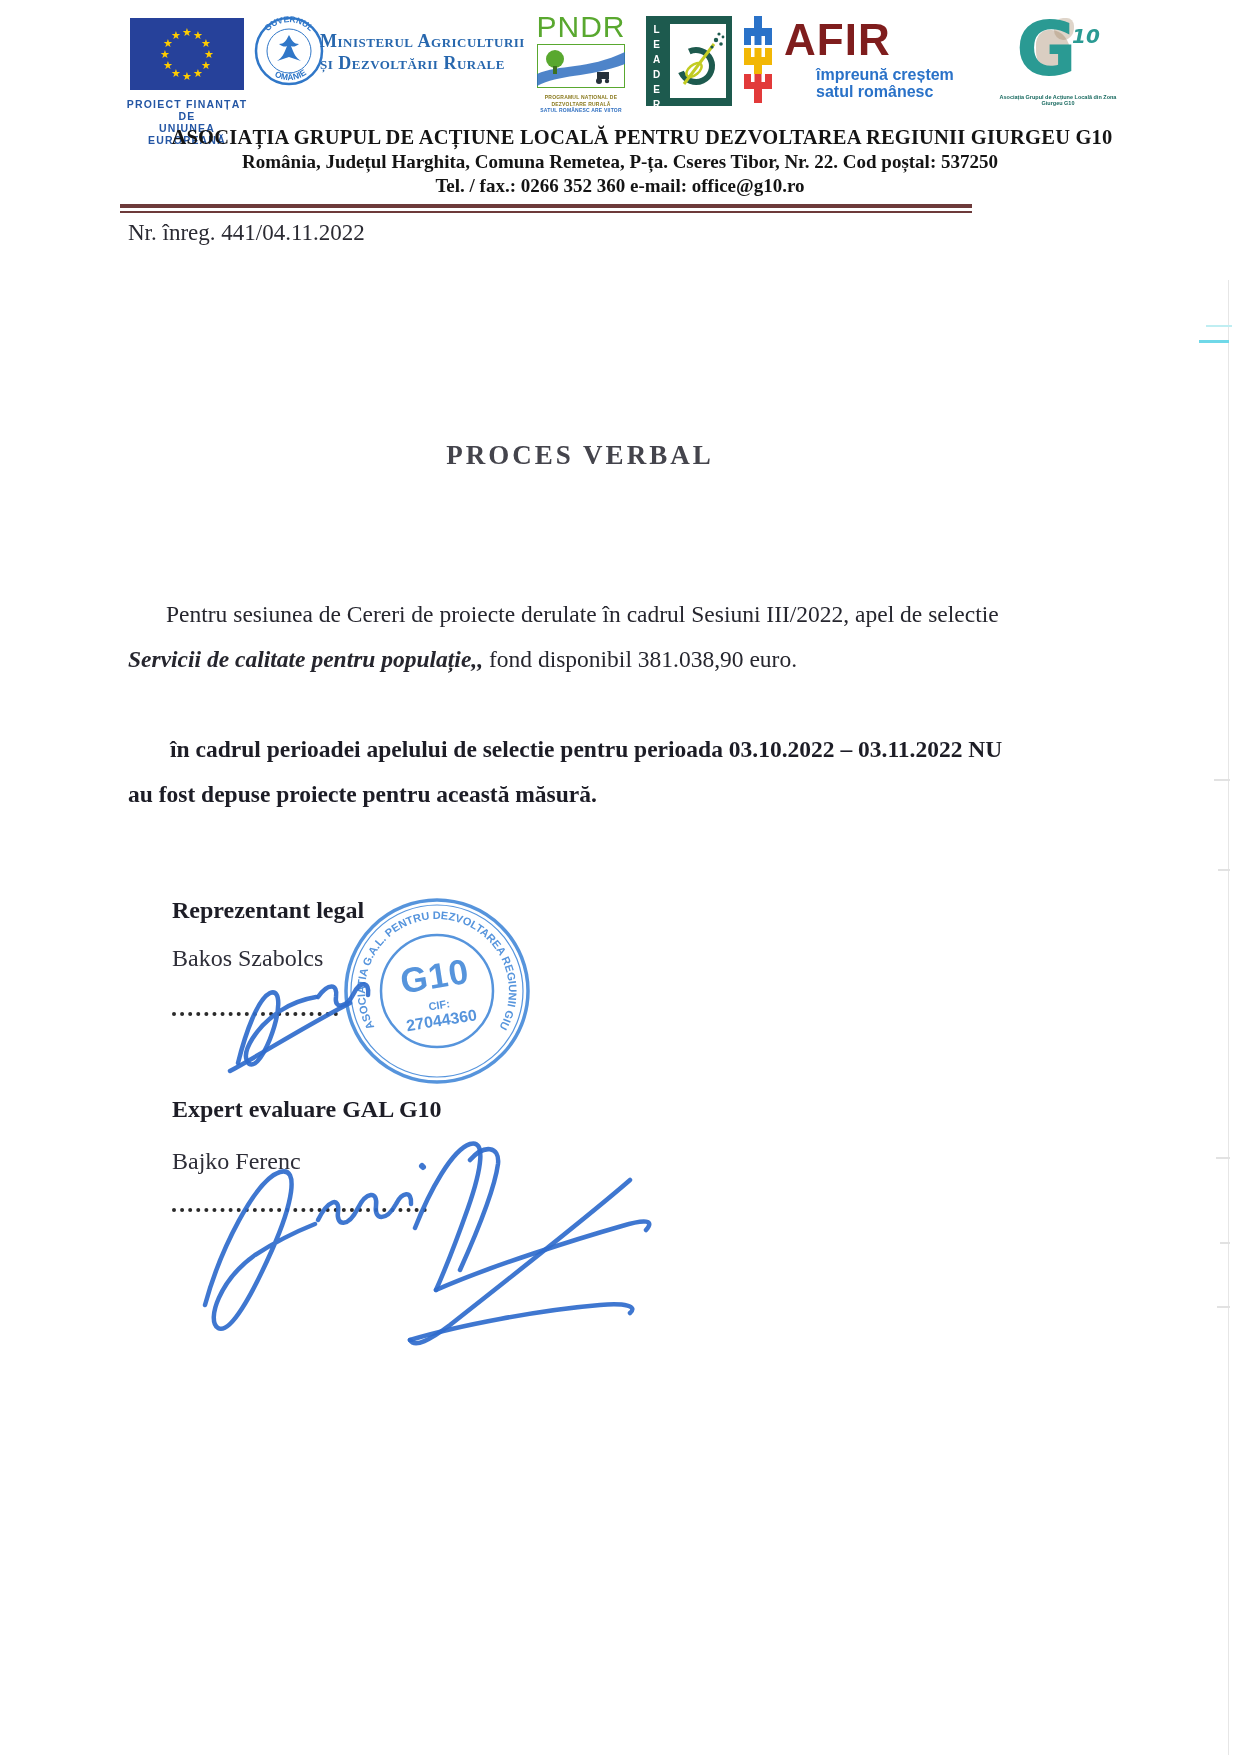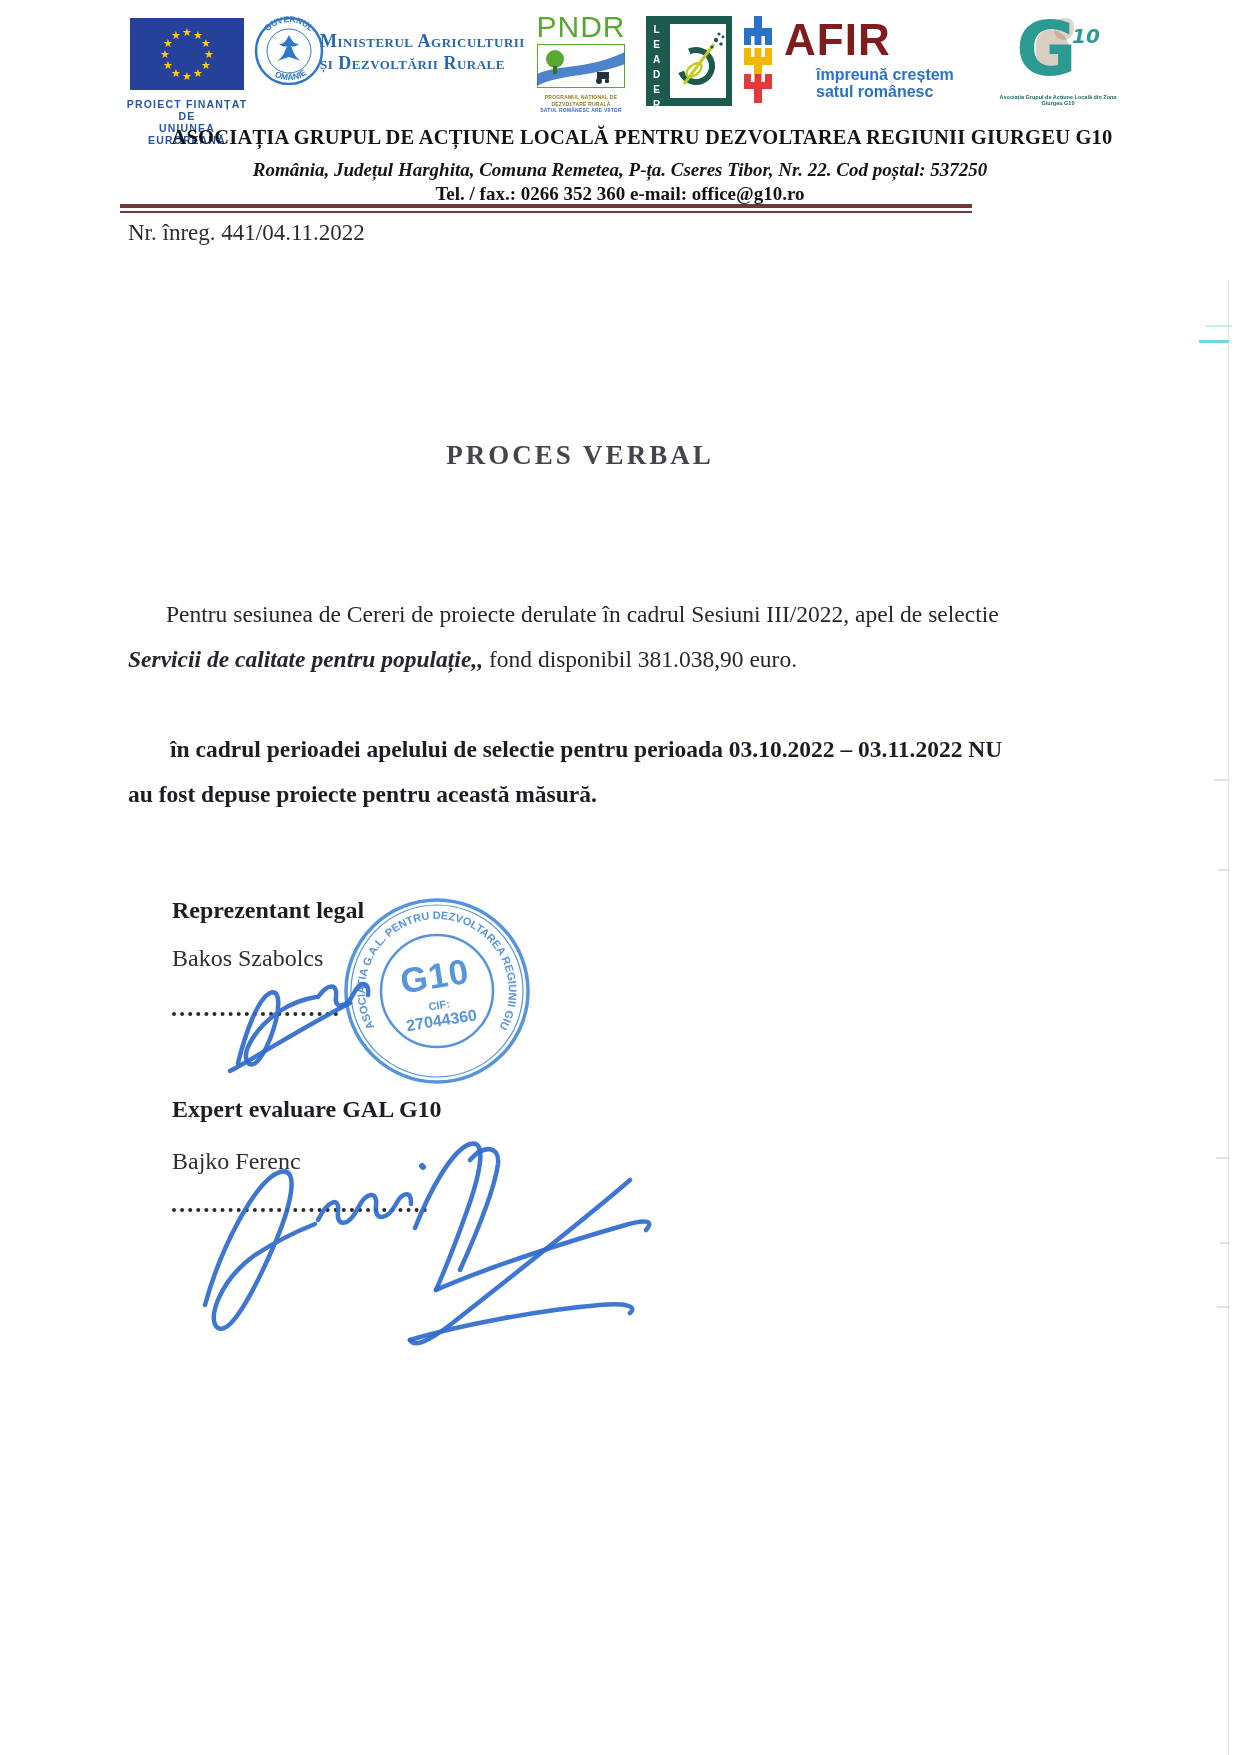--- a/index.html
+++ b/index.html
@@ -24,21 +24,21 @@
              color:#7f1d1d;letter-spacing:1px;line-height:44px;}
   .afir-tag{font-family:"Liberation Sans",sans-serif;font-weight:600;font-size:16px;
             color:#2a72c8;line-height:17px;}
   .g10-g{font-family:"DejaVu Sans",sans-serif;font-weight:800;font-size:74px;line-height:70px;
          color:#2a9a93;}
   .g10-10{font-family:"DejaVu Sans",sans-serif;font-weight:800;font-size:20px;color:#2a9a93;}
   .g10-cap{font-family:"Liberation Sans",sans-serif;font-weight:700;font-size:5.5px;
            color:#17695f;text-align:center;}
   .org{width:100%;text-align:center;font-weight:700;color:#141414;}
   .org-l1{font-size:20.5px;letter-spacing:.2px;padding-left:44px;}
-  .org-l2{font-size:19px;margin-top:10px;font-style:italic;}
+  .org-l2{font-size:19px;margin-top:2px;}
   .org-l3{font-size:19px;margin-top:2px;}
   .rule{border-top:4px solid #6d3a3a;border-bottom:2px solid #6d3a3a;height:3px;}
   
   .regno{font-size:23px;color:#2b2b33;}
   .doc-title{width:1160px;text-align:center;font-size:27px;font-weight:600;color:#44444c;
              letter-spacing:3px;}
   .para{width:962px;font-size:23.5px;line-height:45px;color:#26262e;}
   .para .ind1{text-indent:38px;}
   .para2{font-weight:700;color:#1d1d26;}
   .para2 .ind2{text-indent:42px;}

